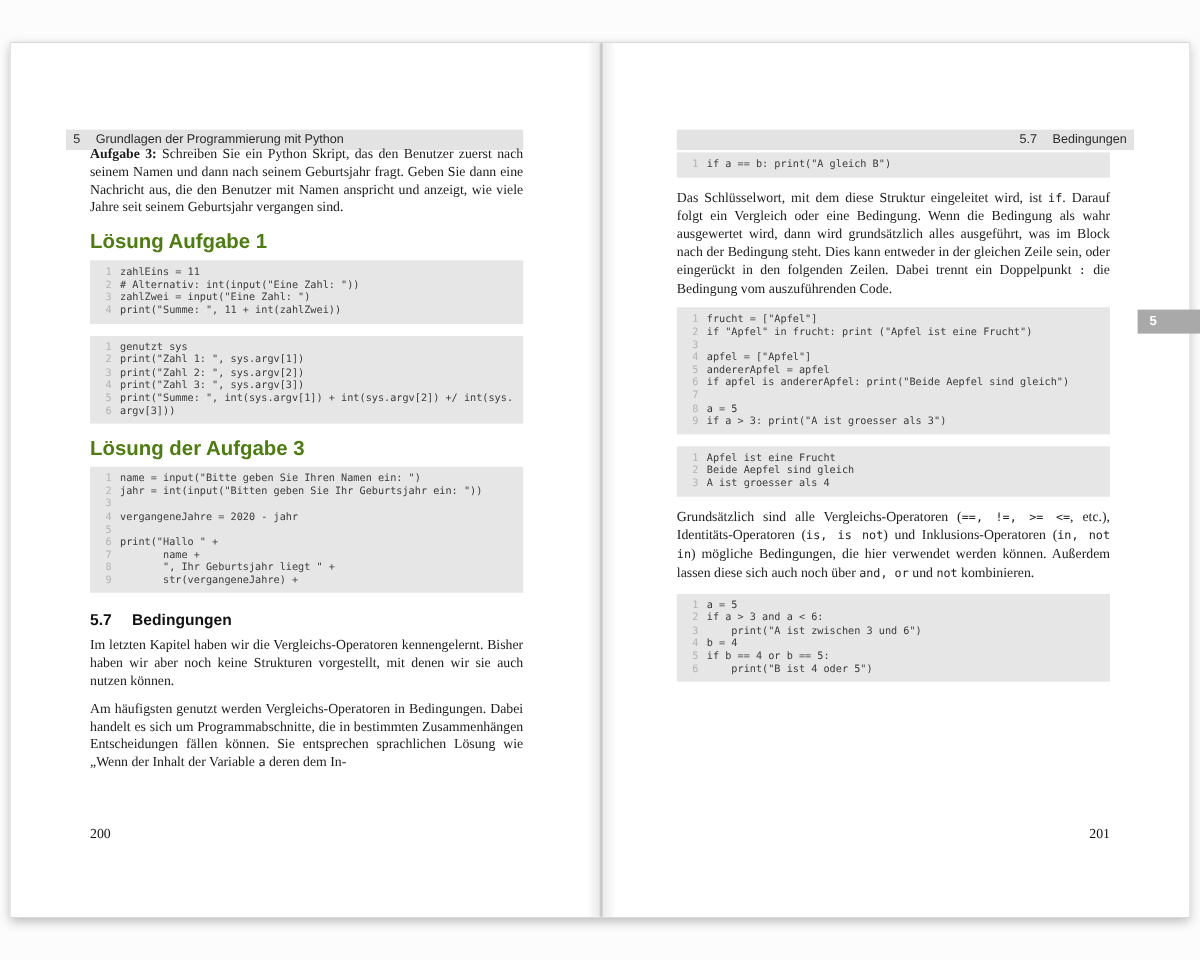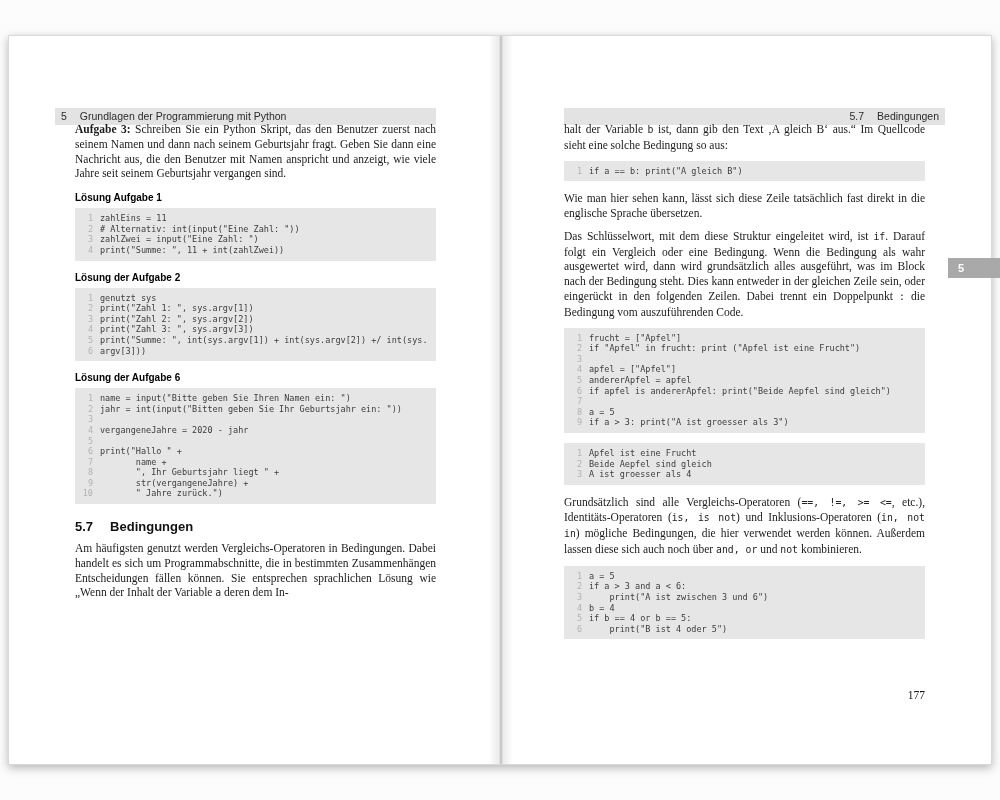--- a/index.html
+++ b/index.html
@@ -35,21 +35,21 @@
   p.body-para {
     margin: 0 0 8px; font-size: 11.5px; line-height: 14.8px;
     text-align: justify; color: #1b1b1b;
   }
   .icode {
     font-family: "DejaVu Sans Mono", "Liberation Mono", monospace;
     font-size: 9.8px; color: #222;
   }
   .sub-heading {
     font-family: "Liberation Sans", "DejaVu Sans", sans-serif;
-    font-weight: bold; font-size: 10px; color: #000000;
+    font-weight: bold; font-size: 17px; color: #4d7c0f;
     margin: 11px 0 5px;
   }
   .section-heading {
     font-family: "Liberation Sans", "DejaVu Sans", sans-serif;
     font-weight: bold; font-size: 13px; color: #111;
     margin: 15px 0 7px;
   }
   .sec-num { margin-right: 17px; }
   .code-block { background: #e6e6e6; padding: 5px 4px 5px 6px; margin: 5px 0 10px; }
   .code-line { display: flex; line-height: 10.6px; }
@@ -102,21 +102,20 @@
           </div>
           <div class="code-line">
             <span class="line-num">3</span>
             <span class="line-text">zahlZwei = input("Eine Zahl: ")</span>
           </div>
           <div class="code-line">
             <span class="line-num">4</span>
             <span class="line-text">print("Summe: ", 11 + int(zahlZwei))</span>
           </div>
         </div>
-        <div class="sub-heading">Lösung der Aufgabe 2</div>
         <div class="code-block">
           <div class="code-line">
             <span class="line-num">1</span>
             <span class="line-text">genutzt sys</span>
           </div>
           <div class="code-line">
             <span class="line-num">2</span>
             <span class="line-text">print("Zahl 1: ", sys.argv[1])</span>
           </div>
           <div class="code-line">
@@ -129,21 +128,21 @@
           </div>
           <div class="code-line">
             <span class="line-num">5</span>
             <span class="line-text">print("Summe: ", int(sys.argv[1]) + int(sys.argv[2]) +/ int(sys.</span>
           </div>
           <div class="code-line">
             <span class="line-num">6</span>
             <span class="line-text">argv[3]))</span>
           </div>
         </div>
-        <div class="sub-heading">Lösung der Aufgabe 6</div>
+        <div class="sub-heading">Lösung der Aufgabe 3</div>
         <div class="code-block">
           <div class="code-line">
             <span class="line-num">1</span>
             <span class="line-text">name = input("Bitte geben Sie Ihren Namen ein: ")</span>
           </div>
           <div class="code-line">
             <span class="line-num">2</span>
             <span class="line-text">jahr = int(input("Bitten geben Sie Ihr Geburtsjahr ein: "))</span>
           </div>
           <div class="code-line">
@@ -167,42 +166,38 @@
             <span class="line-text">       name +</span>
           </div>
           <div class="code-line">
             <span class="line-num">8</span>
             <span class="line-text">       ", Ihr Geburtsjahr liegt " +</span>
           </div>
           <div class="code-line">
             <span class="line-num">9</span>
             <span class="line-text">       str(vergangeneJahre) +</span>
           </div>
-          <div class="code-line">
-            <span class="line-num">10</span>
-            <span class="line-text">       " Jahre zurück.")</span>
-          </div>
         </div>
         <div class="section-heading"><span class="sec-num">5.7</span><span>Bedingungen</span></div>
+        <p class="body-para"><span>Im letzten Kapitel haben wir die Vergleichs-Operatoren kennengelernt. Bisher haben wir aber noch keine Strukturen vorgestellt, mit denen wir sie auch nutzen können.</span></p>
         <p class="body-para"><span>Am häufigsten genutzt werden Vergleichs-Operatoren in Bedingungen. Dabei handelt es sich um Programmabschnitte, die in bestimmten Zusammenhängen Entscheidungen fällen können. Sie entsprechen sprachlichen Lösung wie „Wenn der Inhalt der Variable </span><code class="icode">a</code><span> deren dem In-</span></p>
       </div>
+    <div class="page-num pn-left">200</div>
   </section>
   <section class="page page-right">
     <div class="running-head">
       <span class="rh-num">5.7</span><span>Bedingungen</span>
     </div>
     <div class="content">
-        <p class="body-para"><span>halt der Variable </span><code class="icode">b</code><span> ist, dann gib den Text ‚A gleich B‘ aus.“ Im Quellcode sieht eine solche Bedingung so aus:</span></p>
         <div class="code-block">
           <div class="code-line">
             <span class="line-num">1</span>
             <span class="line-text">if a == b: print("A gleich B")</span>
           </div>
         </div>
-        <p class="body-para"><span>Wie man hier sehen kann, lässt sich diese Zeile tatsächlich fast direkt in die englische Sprache übersetzen.</span></p>
         <p class="body-para"><span>Das Schlüsselwort, mit dem diese Struktur eingeleitet wird, ist </span><code class="icode">if</code><span>. Darauf folgt ein Vergleich oder eine Bedingung. Wenn die Bedingung als wahr ausgewertet wird, dann wird grundsätzlich alles ausgeführt, was im Block nach der Bedingung steht. Dies kann entweder in der gleichen Zeile sein, oder eingerückt in den folgenden Zeilen. Dabei trennt ein Doppelpunkt </span><code class="icode">:</code><span> die Bedingung vom auszuführenden Code.</span></p>
         <div class="code-block">
           <div class="code-line">
             <span class="line-num">1</span>
             <span class="line-text">frucht = ["Apfel"]</span>
           </div>
           <div class="code-line">
             <span class="line-num">2</span>
             <span class="line-text">if "Apfel" in frucht: print ("Apfel ist eine Frucht")</span>
           </div>
@@ -270,17 +265,17 @@
           <div class="code-line">
             <span class="line-num">5</span>
             <span class="line-text">if b == 4 or b == 5:</span>
           </div>
           <div class="code-line">
             <span class="line-num">6</span>
             <span class="line-text">    print("B ist 4 oder 5")</span>
           </div>
         </div>
       </div>
-    <div class="page-num pn-right">177</div>
+    <div class="page-num pn-right">201</div>
   </section>
   <div class="gutter"></div>
 </div>
 <div class="chapter-tab">5</div>
 
 </body></html>

